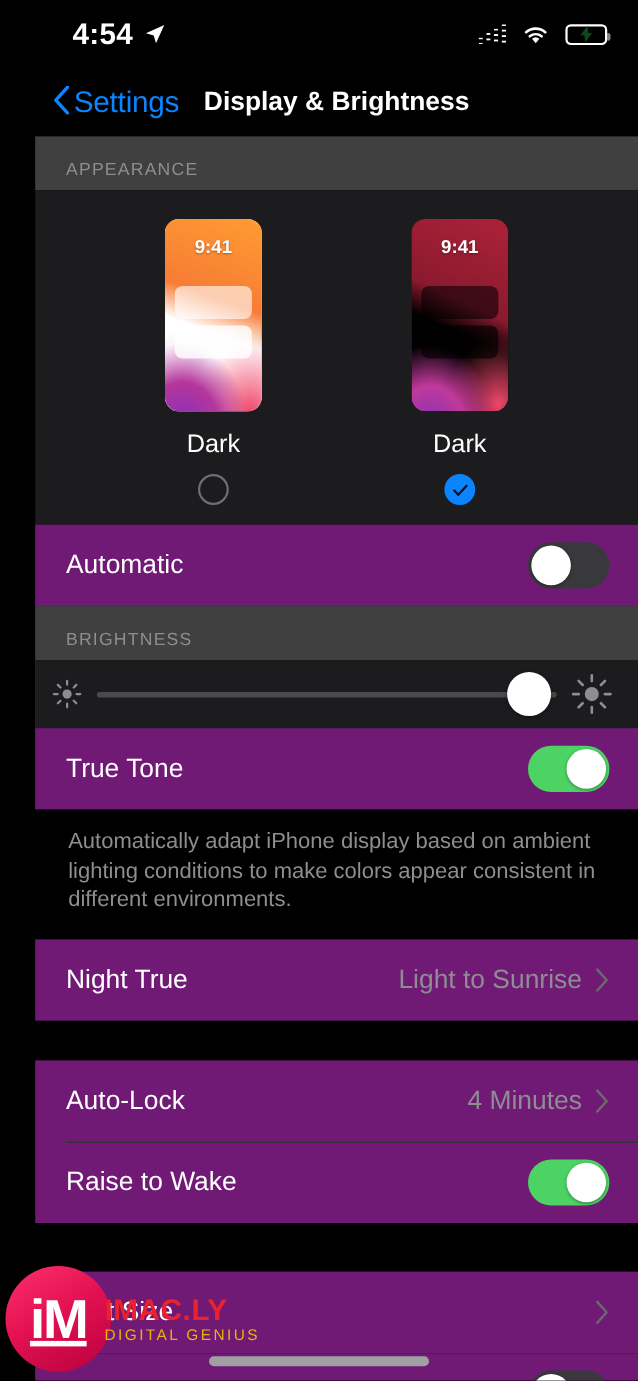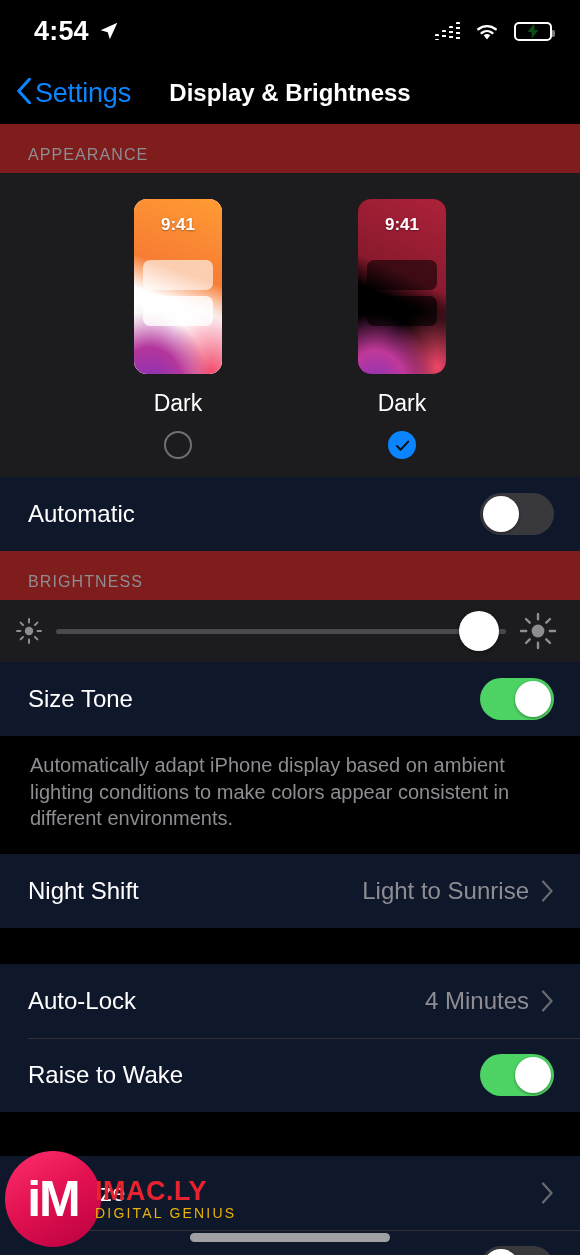--- a/index.html
+++ b/index.html
@@ -2,21 +2,21 @@
 <html><head>
 <meta charset="utf-8">
 <style>
   * { margin:0; padding:0; box-sizing:border-box; }
   html,body { background:#000; }
   body {
     width:580px; height:1255px;
     font-family:"Liberation Sans", sans-serif;
     color:#fff; overflow:hidden; position:relative;
   }
-  .screen { width:580px; height:1255px; position:relative; background:#000; }
+  .screen { width:580px; height:1255px; position:relative; background:#000;padding-left:32px; }
 
   
   .statusbar {
     height:62px; display:flex; align-items:center;
     justify-content:space-between; padding:0 28px 0 34px;
   }
   .sb-left { display:flex; align-items:center; gap:10px; }
   .sb-time { font-size:27px; font-weight:600; letter-spacing:.2px; }
   .loc-arrow { width:20px; height:20px; display:block; }
   .sb-right { display:flex; align-items:center; gap:14px; }
@@ -40,23 +40,23 @@
   .navbar { height:62px; position:relative; display:flex; align-items:center; }
   .back { display:flex; align-items:flex-start; gap:4px; padding-left:16px;
           color:#0a84ff; cursor:pointer; }
   .chev-back { width:15px; height:26px; }
   .back-label { font-size:27px; letter-spacing:-.2px; }
   .nav-title { position:absolute; left:0; right:0; text-align:center;
                font-size:24px; font-weight:700; pointer-events:none; }
 
   
   .gap { background:#000; }
-  .hdr { background:#7f1d1d; color:#8d8d92; font-size:16px;
+  .hdr { background:#404040; color:#8d8d92; font-size:16px;
          letter-spacing:1.1px; padding:22px 0 9px 28px; }
-  .card { background:#0f172a; }
+  .card { background:#701a75; }
   .row { min-height:74px; display:flex; align-items:center;
          padding:0 26px 0 28px; position:relative; }
   .row + .row:before { content:""; position:absolute; left:28px; right:0; top:0;
                        height:1px; background:#333335; }
   .row-label { font-size:24px; flex:1; }
   .row-value { font-size:24px; color:#8d8d92; margin-right:12px; }
   .chev { width:13px; height:22px; flex:none; }
 
   
   .appearance { background:#1c1c1e; padding:26px 0 18px; }
@@ -137,21 +137,21 @@
   
   .home-ind { position:absolute; bottom:13px; left:50%; transform:translateX(-50%);
               width:200px; height:9px; border-radius:5px; background:#a0a0a4; }
 
   
   .watermark { position:absolute; left:5px; bottom:8px; display:flex;
                align-items:center; pointer-events:none; }
   .wm-circle { width:96px; height:96px; border-radius:50%;
                background:linear-gradient(150deg,#ff2d6a 0%,#e01050 50%,#b8003f 100%);
                display:flex; align-items:center; justify-content:center;
-               color:#fff; font-size:50px; font-weight:700; letter-spacing:-2px; }
+               color:#fff; font-size:50px; font-weight:700; letter-spacing:-2px;text-decoration:underline; }
   .wm-text { margin-left:-6px; margin-top:-2px; }
   .wm-name { color:#e8222f; font-size:27px; font-weight:700; letter-spacing:.5px; }
   .wm-sub { color:#eab308; font-size:14px; font-weight:400; letter-spacing:2.2px;
             margin-top:-2px; }
 </style>
 </head>
 <body>
 
 <div class="screen">
 
@@ -249,31 +249,31 @@
         <span class="thumb" style="left:94%"></span>
       </span>
       <svg class="sun-lg" viewBox="0 0 40 40">
         <circle cx="20" cy="20" r="6.4" fill="#8d8d92"></circle>
         <g stroke="#8d8d92" stroke-width="2.4" stroke-linecap="round">
           <path d="M20 3v5.2M20 31.8V37M3 20h5.2M31.8 20H37M8 8l3.7 3.7M28.3 28.3L32 32M32 8l-3.7 3.7M11.7 28.3L8 32"></path>
         </g>
       </svg>
     </div>
     <div class="row">
-      <span class="row-label">Size Tone</span>
+      <span class="row-label">True Tone</span>
       <span class="toggle on">
           <span class="knob"></span>
         </span>
     </div>
   </div>
   <div class="footer">Automatically adapt iPhone display based on ambient lighting conditions to make colors appear consistent in different environments.</div>
 
   <div class="card">
     <div class="row">
-      <span class="row-label">Night Shift</span>
+      <span class="row-label">Night True</span>
       <span class="row-value">Light to Sunrise</span>
       <svg class="chev" viewBox="0 0 12 22">
         <path d="M1.5 1.5L10 11l-8.5 9.5" stroke="#6a6a6e" stroke-width="2.2" fill="none" stroke-linecap="round" stroke-linejoin="round"></path>
       </svg>
     </div>
   </div>
 
   <div class="gap" style="height:36px"></div>
 
   <div class="card">

